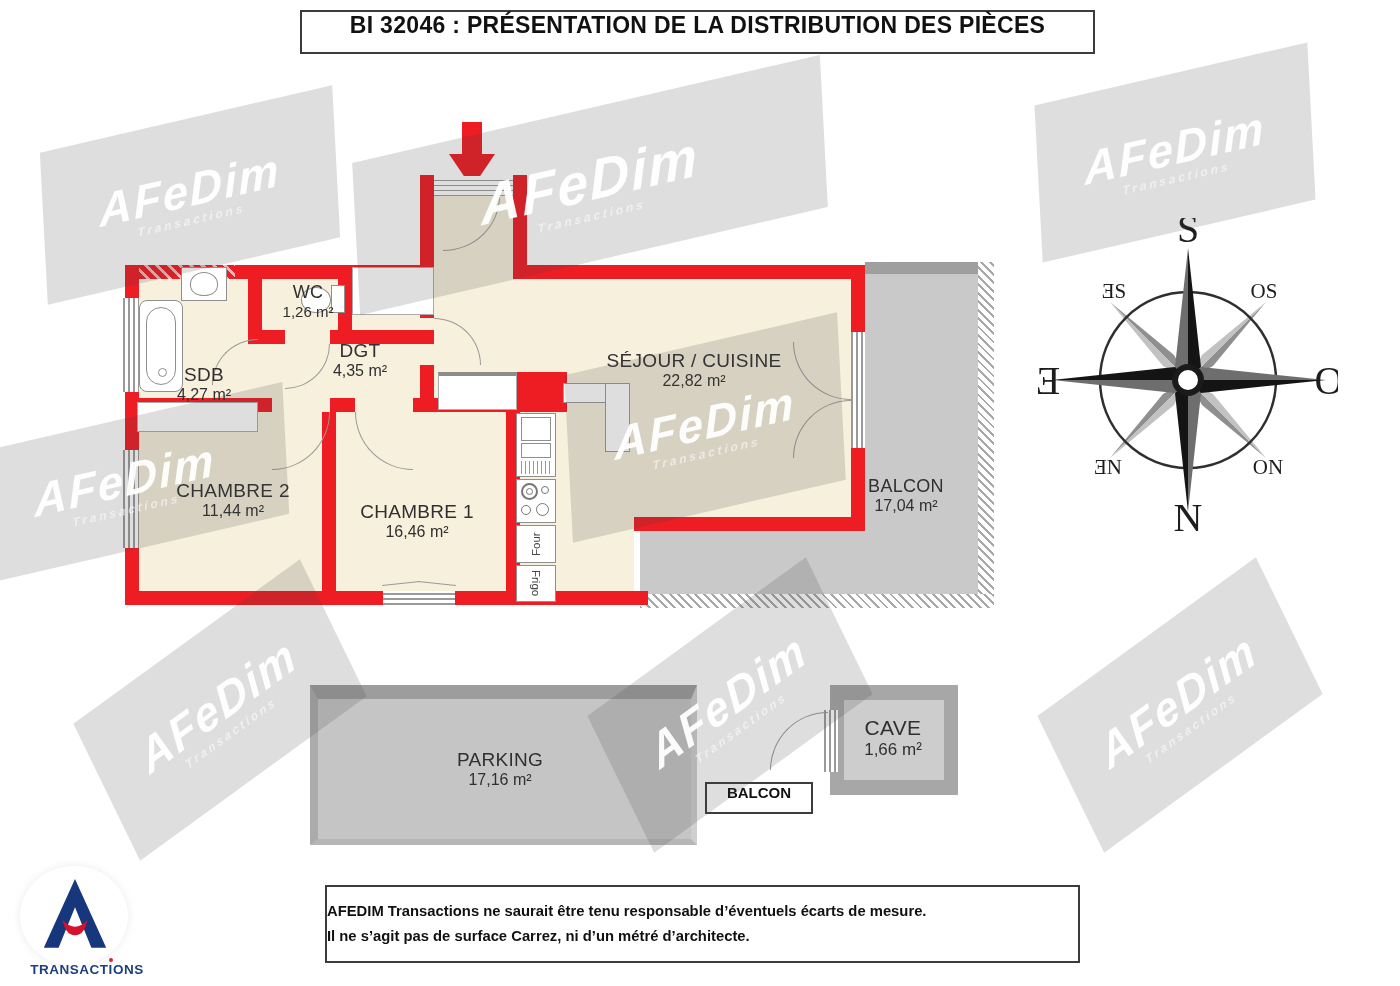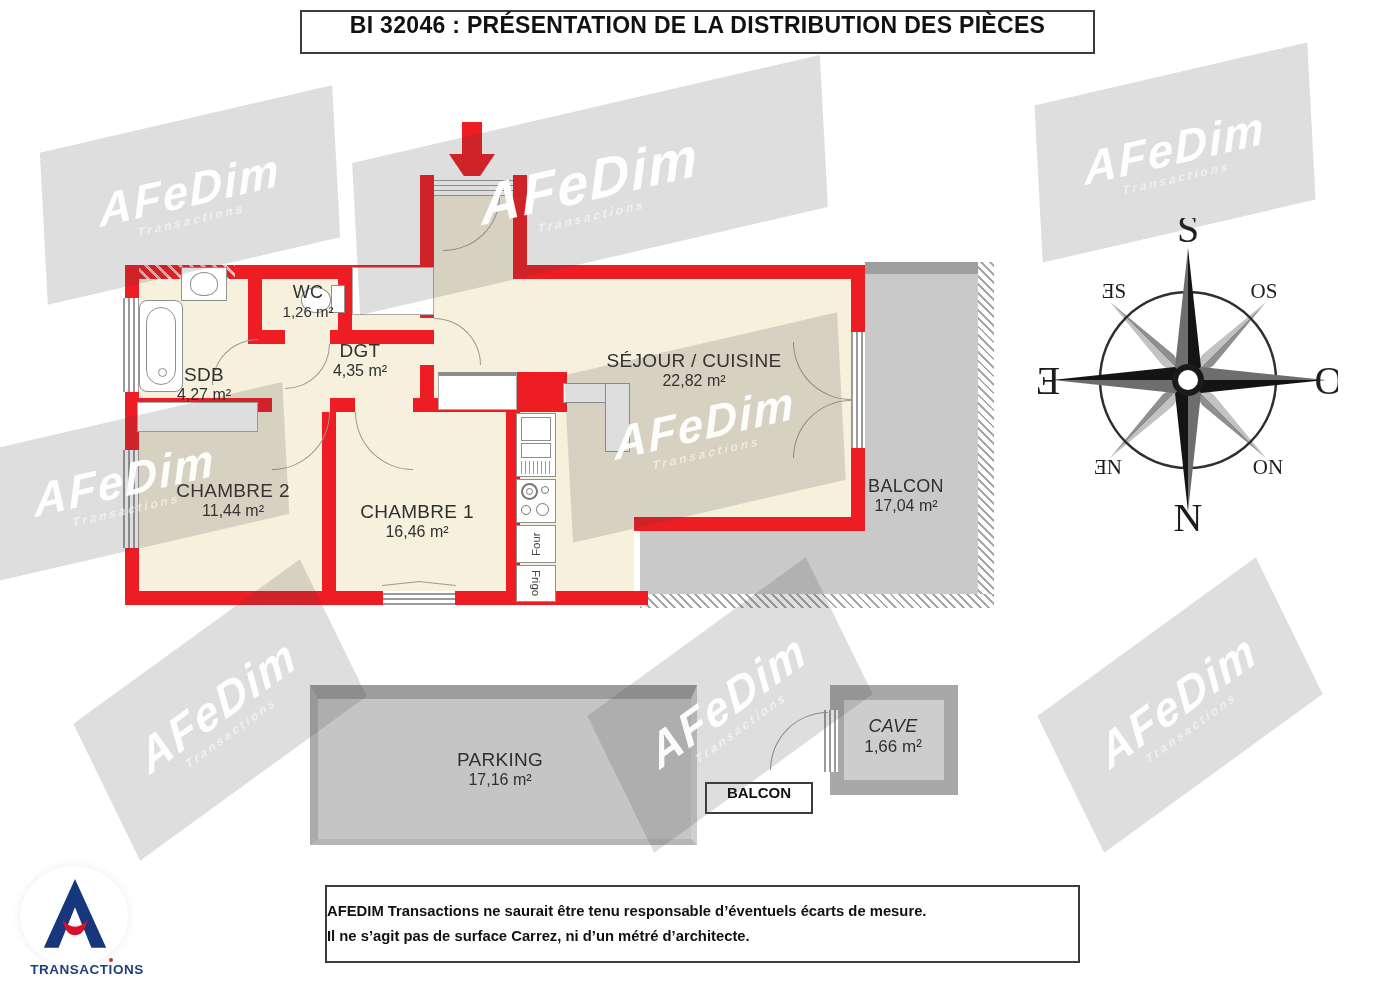--- a/index.html
+++ b/index.html
@@ -176,21 +176,21 @@
   <div class="rlabel" style="left:420px;top:749px;width:160px;">
     <div class="rname">PARKING</div>
     <div class="rarea">17,16 m²</div>
   </div>
 
   <div class="abs" style="left:830px;top:685px;width:128px;height:110px;background:#a7a7a7;"></div>
   <div class="abs" style="left:844px;top:700px;width:100px;height:80px;background:#cdcdcd;"></div>
   <div class="win-v" style="left:824px;top:710px;width:14px;height:62px;"></div>
   <div class="arc arc-tl" style="left:770px;top:712px;width:58px;height:58px;"></div>
   <div class="rlabel" style="left:833px;top:716px;width:120px;">
-    <div class="rname" style="font-size:18px;font-style:italic;">CAVE</div>
+    <div class="rname" style="font-size:21px;">CAVE</div>
     <div class="rarea" style="font-size:17px;">1,66 m²</div>
   </div>
 
   <div class="box-frame" id="annexes-box">
     <span>BALCON</span>
   </div>
 
   <div class="abs" id="compass-wrap">
     <svg width="300" height="316" viewBox="0 0 300 316">
 

